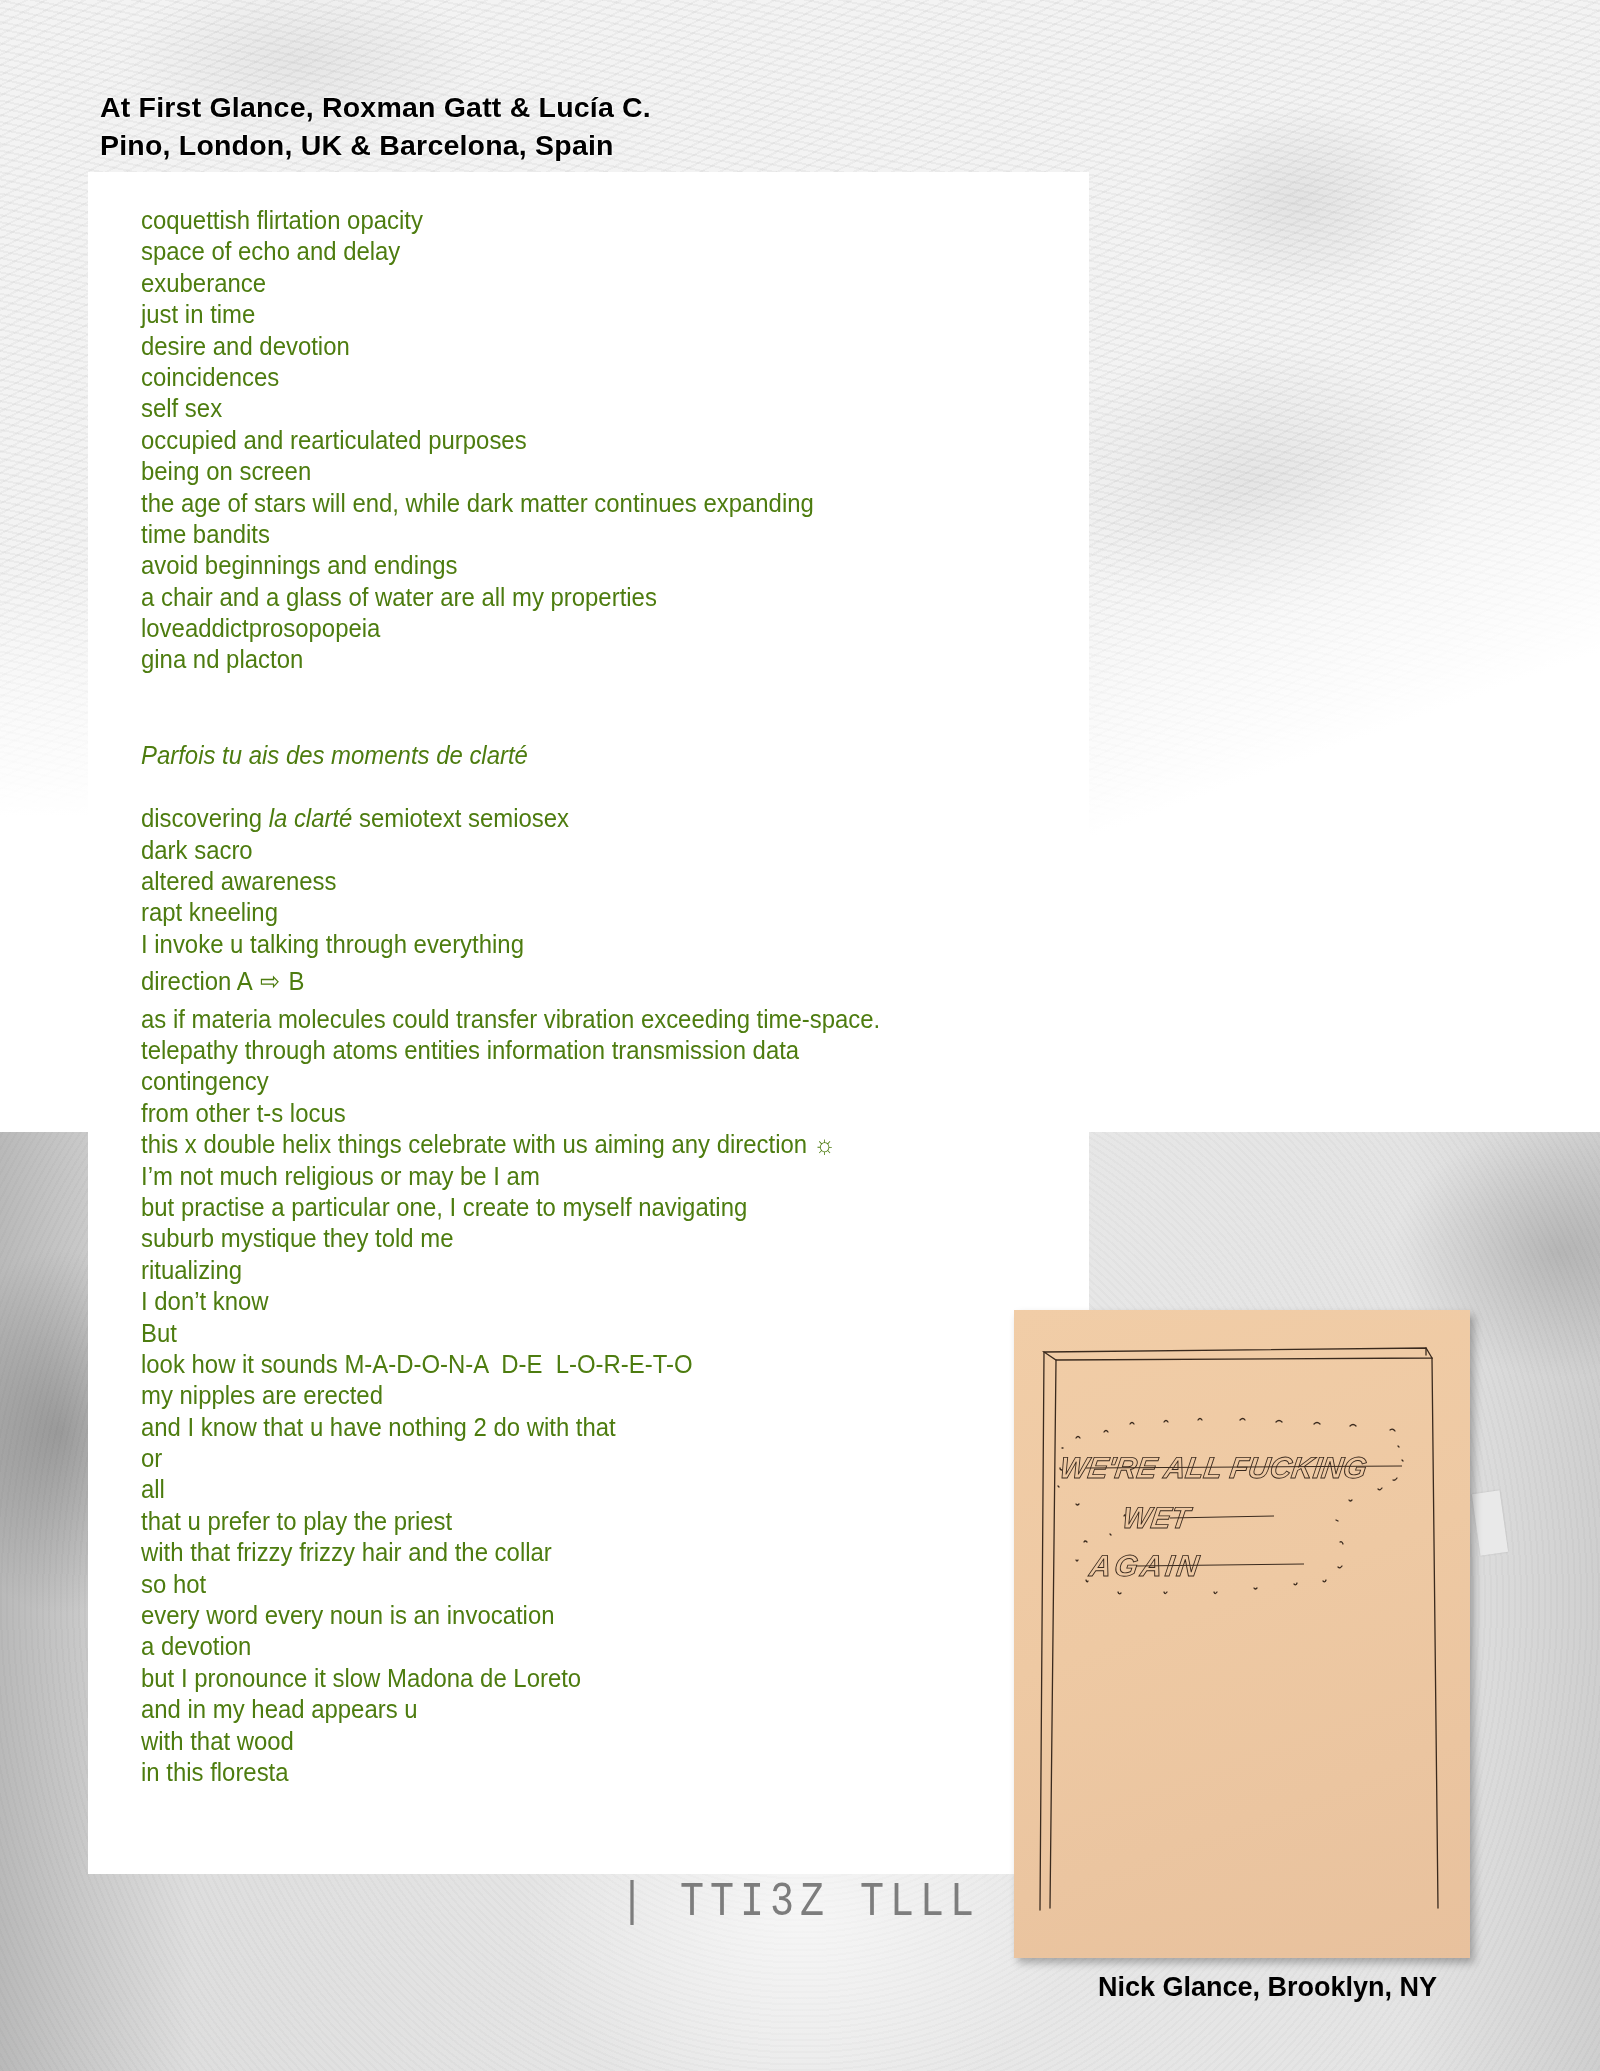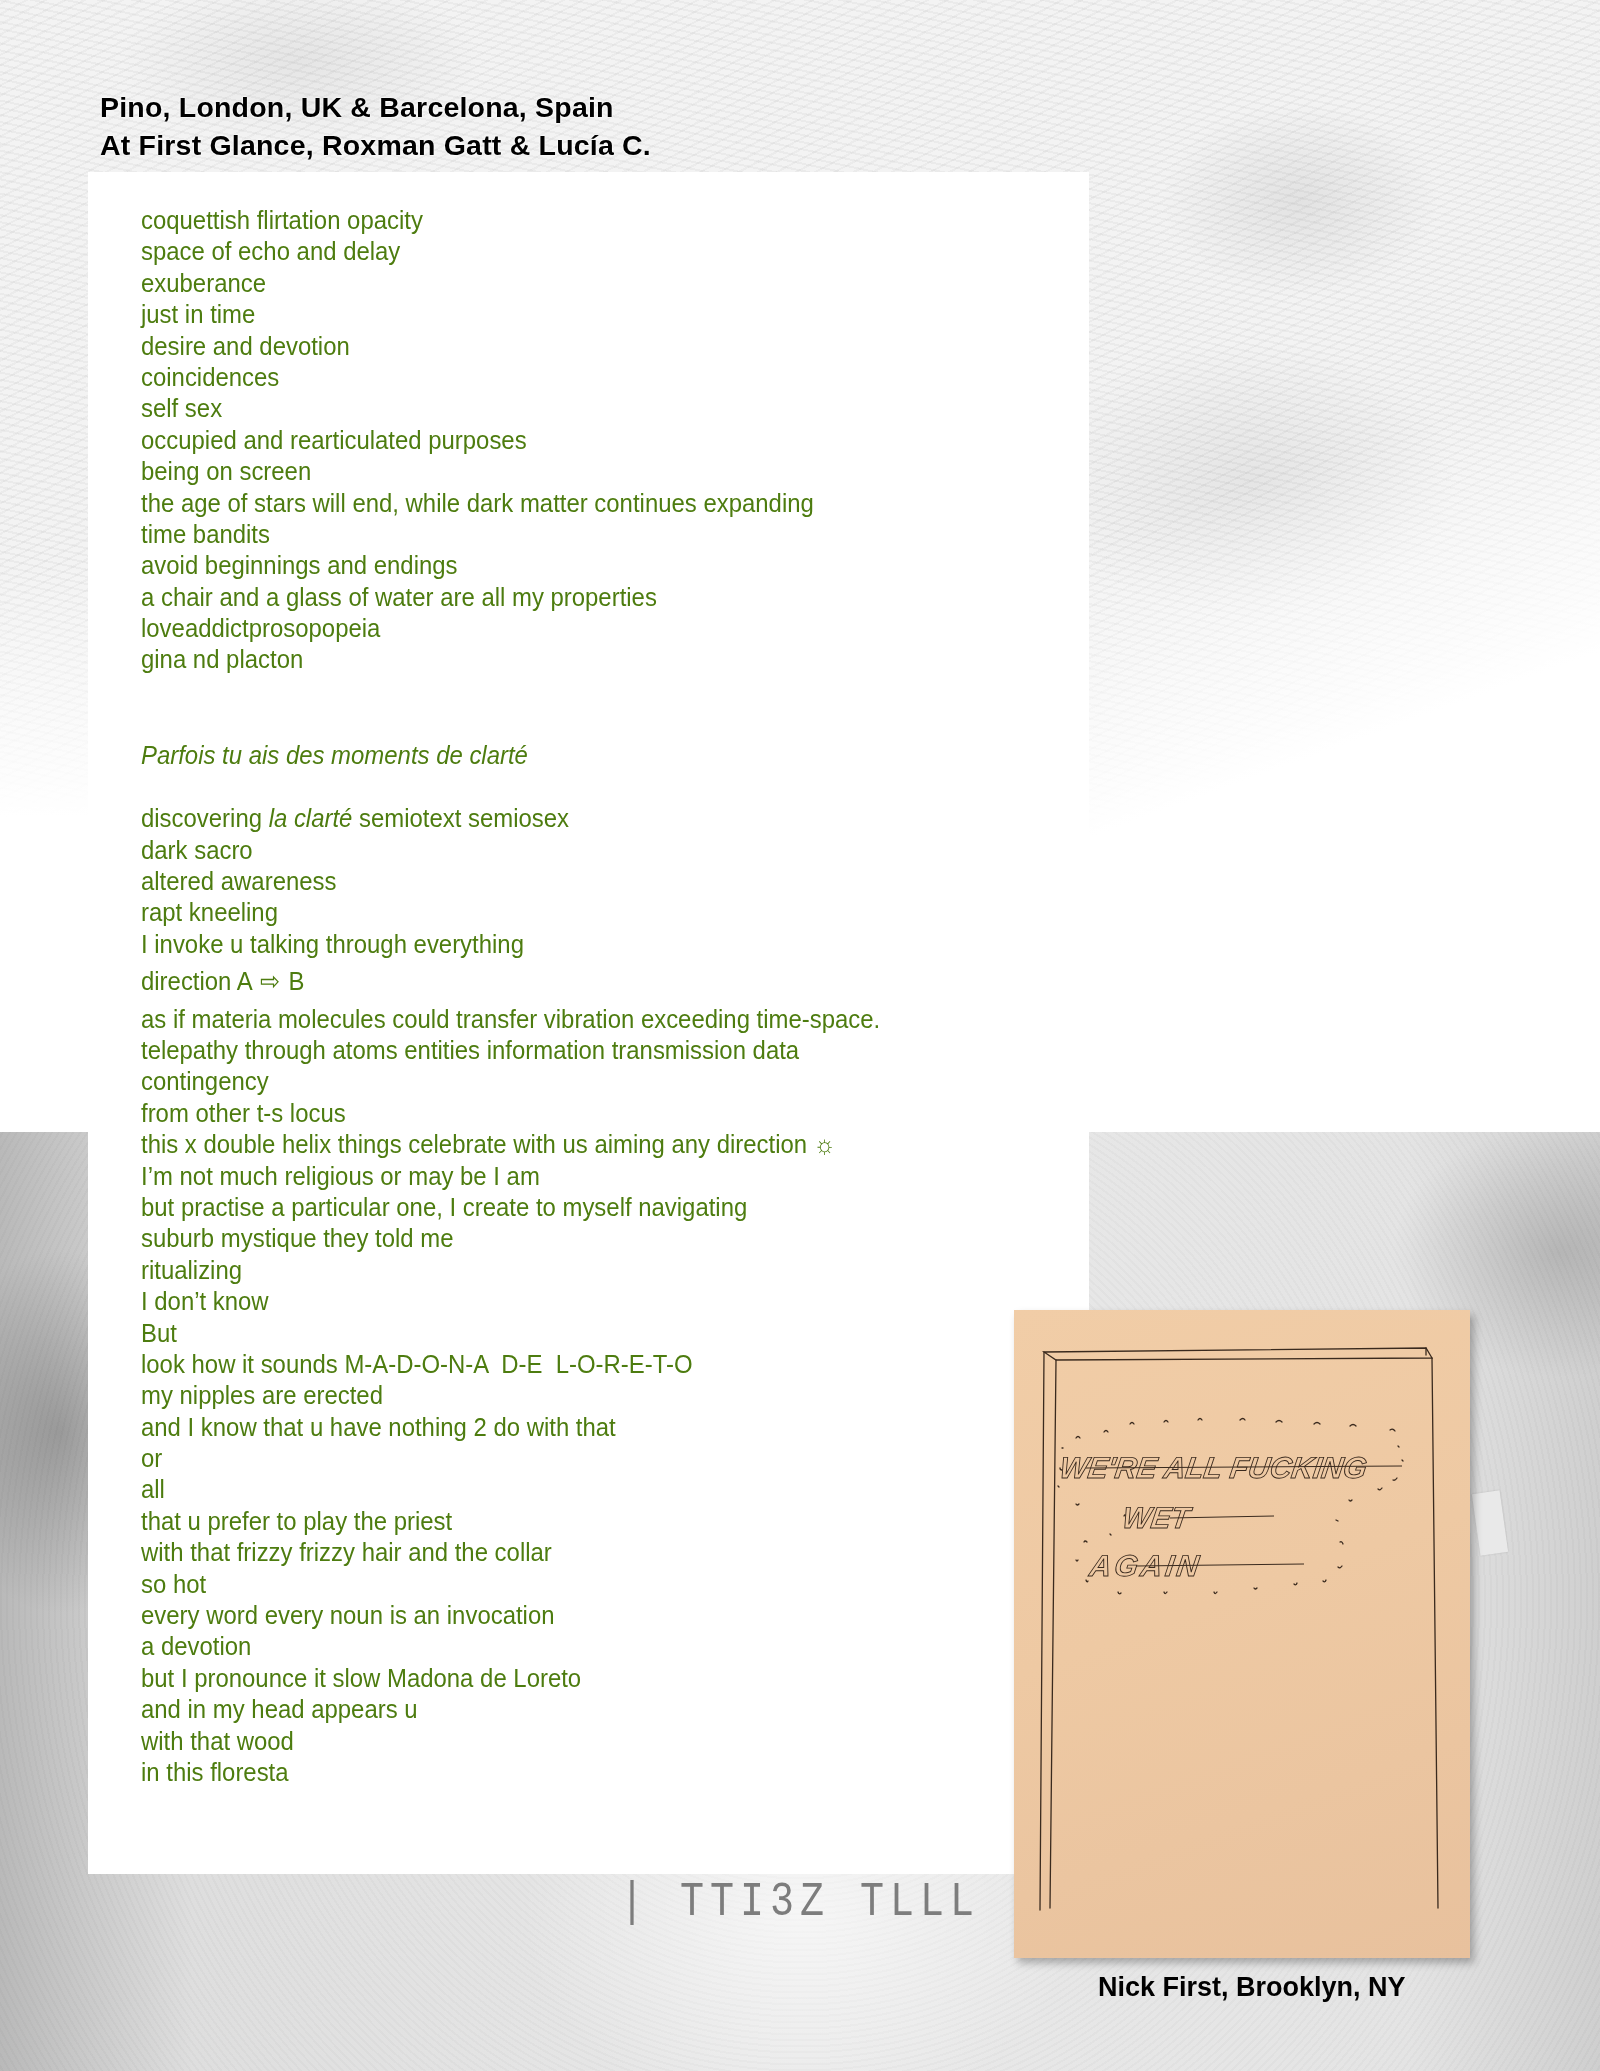--- a/index.html
+++ b/index.html
@@ -148,22 +148,22 @@
 <body>
 
 <div class="bg-lace"></div>
 <div class="bg-lace-fade"></div>
 <div class="bg-lace-left-fade"></div>
 <div class="bg-textile"></div>
 <div class="textile-stitch">| TTI3Z TLLL</div>
 <div class="tag"></div>
 
 <div class="header">
+  <div>At First Glance, Roxman Gatt &amp; Lucía C.</div>
   <div>Pino, London, UK &amp; Barcelona, Spain</div>
-  <div>At First Glance, Roxman Gatt &amp; Lucía C.</div>
 </div>
 
 <div class="panel"></div>
 
 <div class="poem">
 
   <div>
     <div class="line">coquettish flirtation opacity</div>
     <div class="line">space of echo and delay</div>
     <div class="line">exuberance</div>
@@ -290,13 +290,13 @@
       <text x="112" y="266" font-size="30" letter-spacing="3" transform="skewX(-8)">AGAIN</text>
     </g>
     <g stroke="#3a2a1e" stroke-width="1" fill="none">
       <path d="M72 158 L388 156"></path>
       <path d="M156 208 L260 206"></path>
       <path d="M122 256 L290 254"></path>
     </g>
   </svg>
 </div>
 
-<div class="caption">Nick First, Brooklyn, NY</div>
+<div class="caption">Nick Glance, Brooklyn, NY</div>
 
 </body></html>

